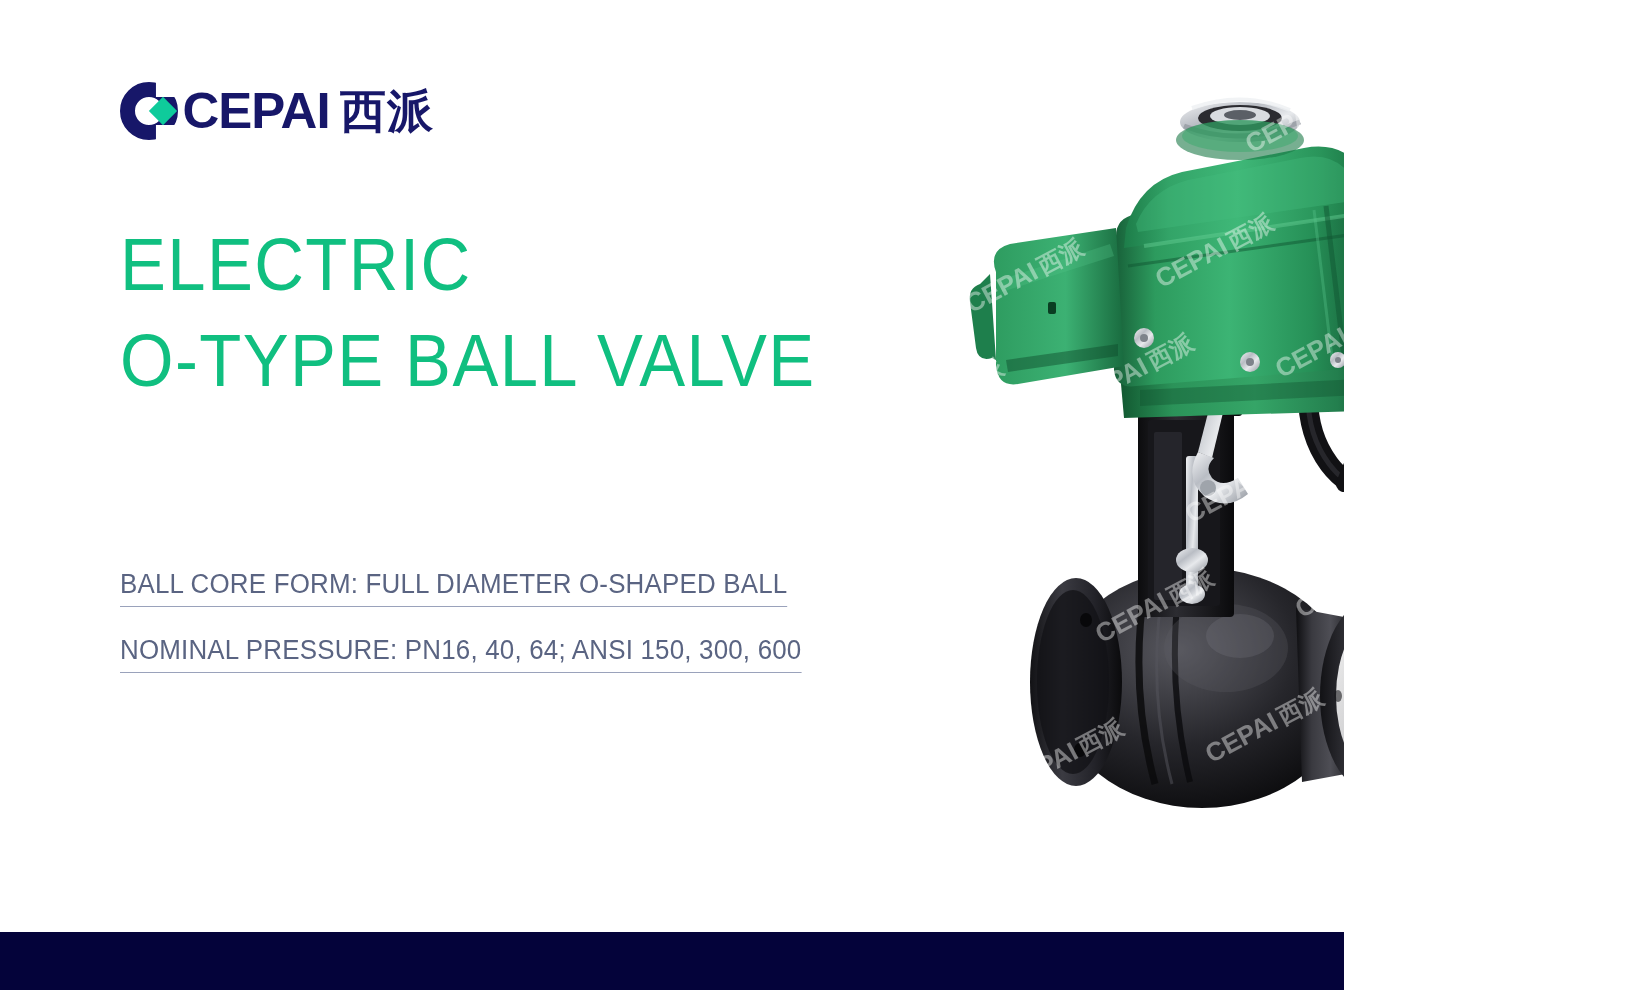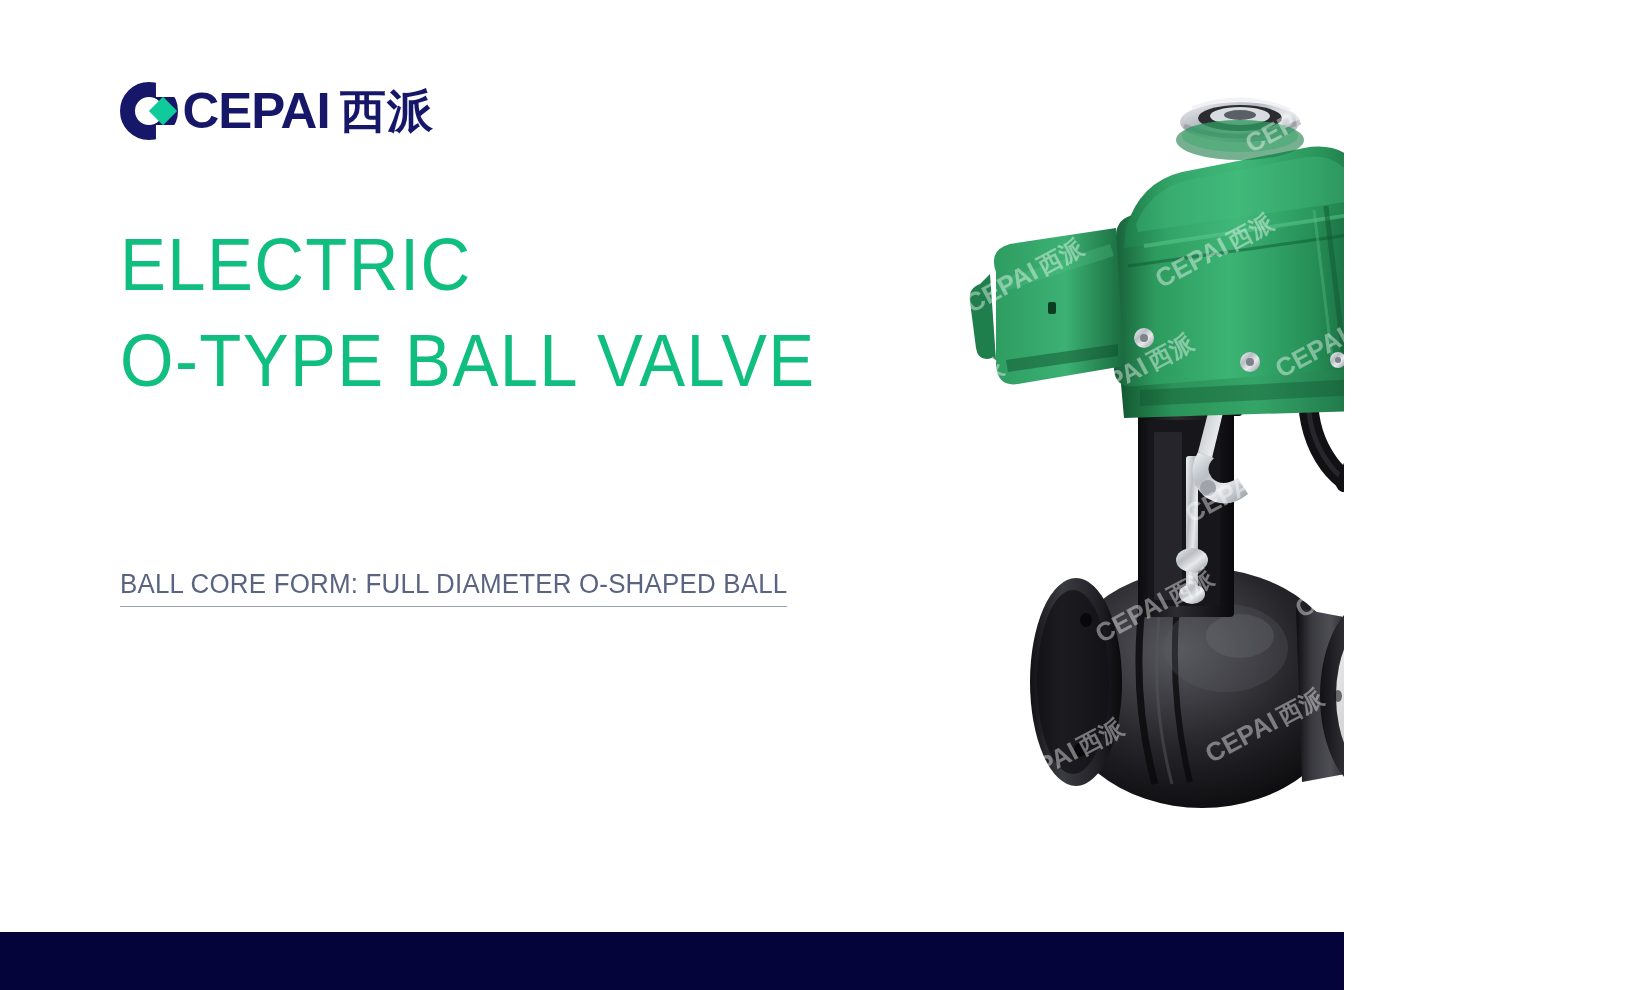--- a/index.html
+++ b/index.html
@@ -173,20 +173,21 @@
     <div class="logo-cn">西派</div>
   </div>
 
   <div id="headline">
     <div class="headline-line">ELECTRIC</div>
     <div class="headline-line">O-TYPE BALL VALVE</div>
   </div>
 
   <div id="specs">
     <span class="spec-wrap"><span class="spec-row">BALL CORE FORM: FULL DIAMETER O-SHAPED BALL</span></span>
+    <span class="spec-wrap"><span class="spec-row">NOMINAL PRESSURE: PN16, 40, 64; ANSI 150, 300, 600</span></span>
   </div>
 
   <div id="product">
     <svg width="560" height="800" viewBox="0 0 560 800" xmlns="http://www.w3.org/2000/svg">
       <defs>
         <linearGradient id="gGreenTop" x1="0" y1="0" x2="1" y2="0">
           <stop offset="0%" stop-color="#1d7d49"></stop>
           <stop offset="18%" stop-color="#33a468"></stop>
           <stop offset="45%" stop-color="#3fb878"></stop>
           <stop offset="78%" stop-color="#29945a"></stop>

